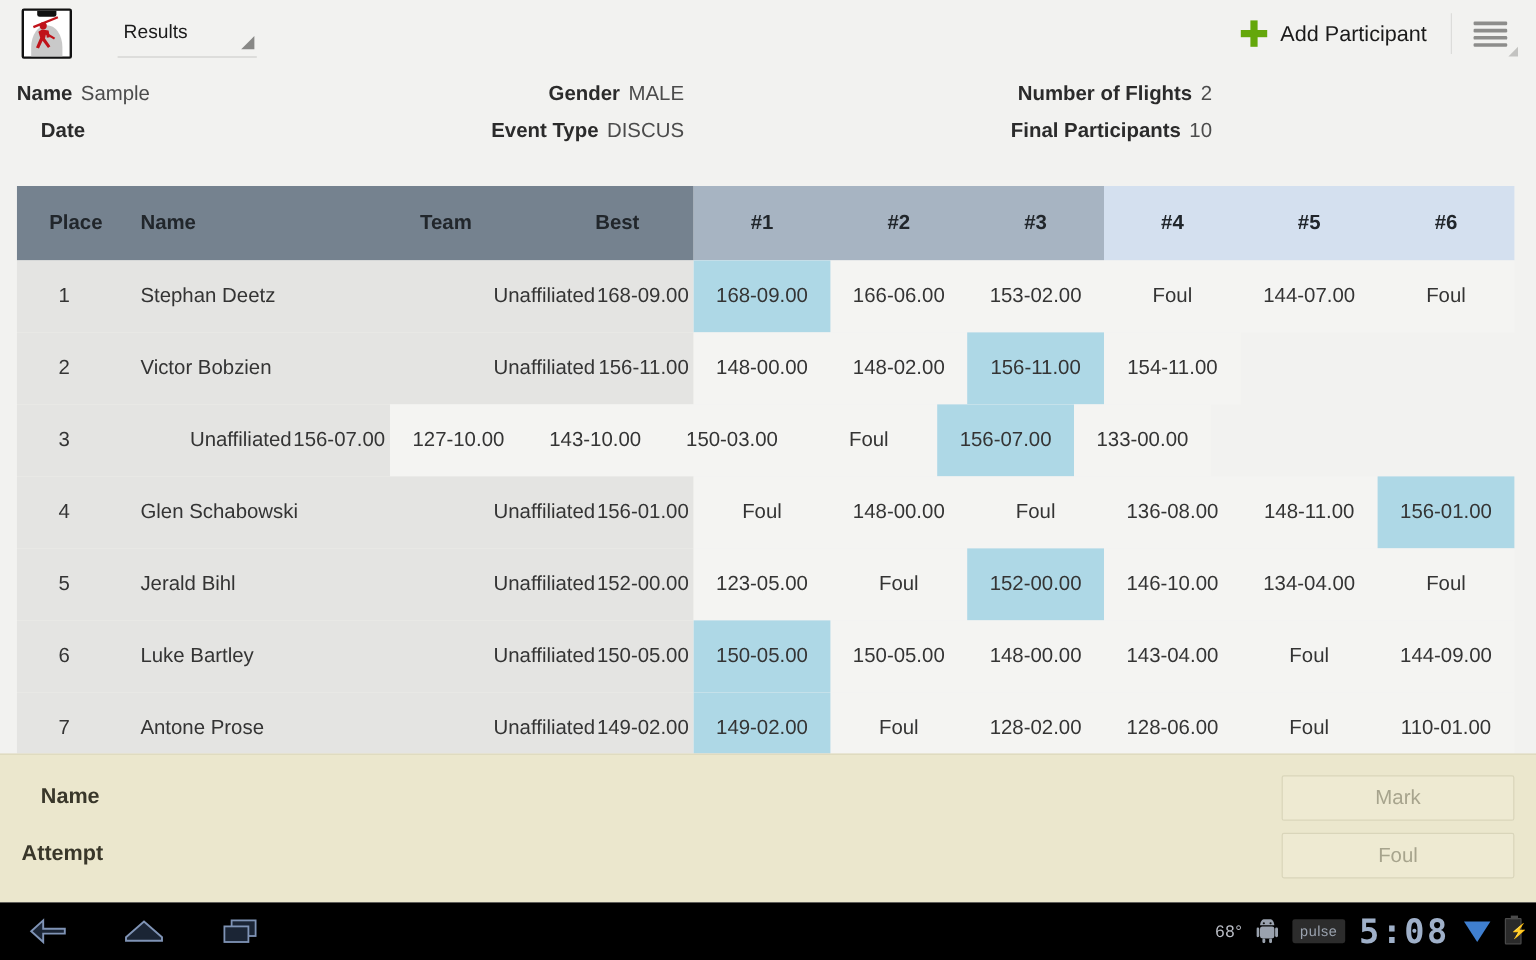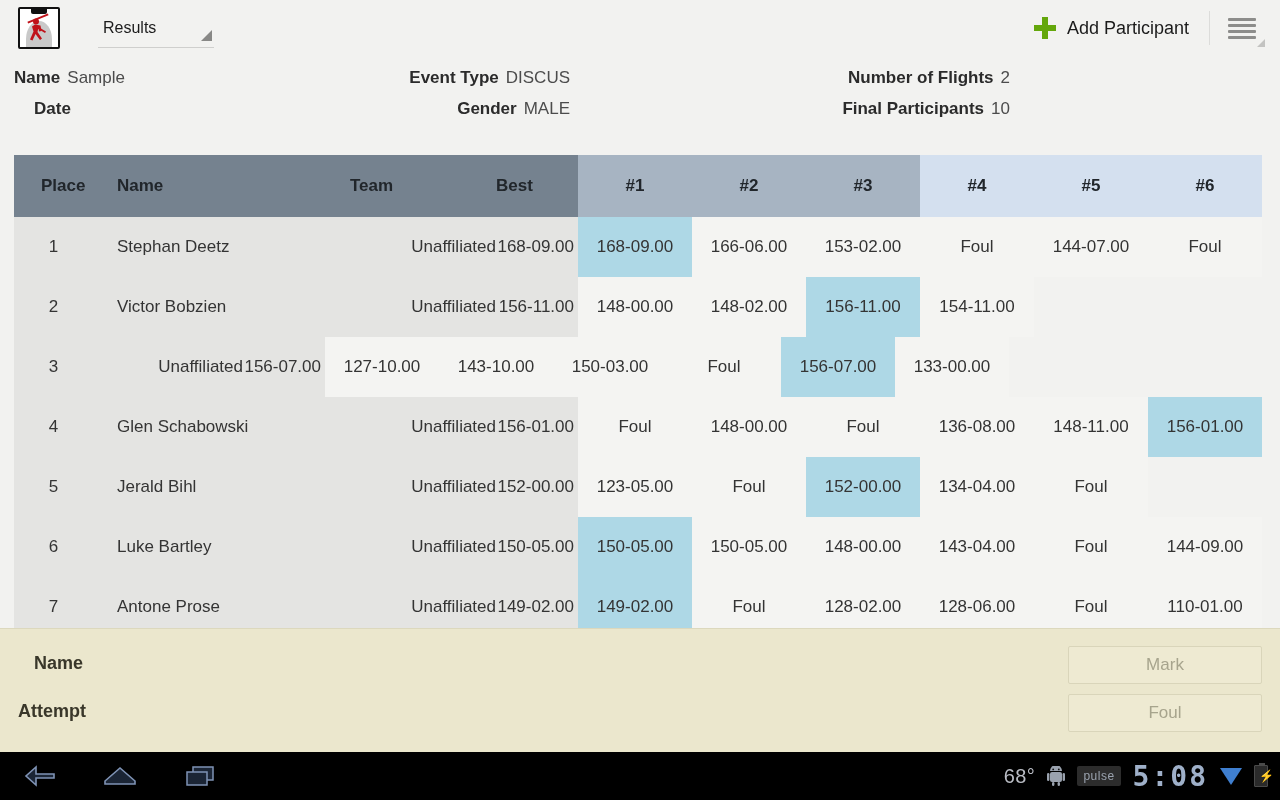--- a/index.html
+++ b/index.html
@@ -167,21 +167,21 @@
 
   
   #sysbar {
     position:absolute; left:0; top:752px; width:1280px; height:48px;
     background:#000;
     display:flex; align-items:center;
   }
   .navbtn { width:80px; height:48px; display:flex; align-items:center; justify-content:center; cursor:pointer; }
   #sys-spacer { flex:1 1 auto; }
   #sys-right { display:flex; align-items:center; gap:12px; padding-right:12px; }
-  #temp { color:#b9bcc4; font-size:20px; letter-spacing:0.5px; }
+  #temp { color:#b9bcc4; font-size:14px; letter-spacing:0.5px; }
   #pulse-badge {
     background:#2c2c2c; color:#9aa2ae; font-size:12px;
     padding:3px 6px; border-radius:2px; letter-spacing:0.5px;
   }
   #clock {
     color:#9fb0c9; font-size:28px; letter-spacing:2px;
     font-family:"DejaVu Sans Mono", monospace; font-weight:bold;
   }
   #signal-tri {
     width:0;height:0;
@@ -248,24 +248,24 @@
     <div class="meta-row r1">
       <span class="meta-lab">Name</span><span class="meta-val">Sample</span>
     </div>
     <div class="meta-row r2">
       <span class="meta-lab">Date</span><span class="meta-val"></span>
     </div>
   </div>
 
   <div class="meta-col" id="meta-col-2">
     <div class="meta-row">
+      <span class="meta-lab">Gender</span><span class="meta-val">MALE</span>
+    </div>
+    <div class="meta-row">
       <span class="meta-lab">Event Type</span><span class="meta-val">DISCUS</span>
-    </div>
-    <div class="meta-row">
-      <span class="meta-lab">Gender</span><span class="meta-val">MALE</span>
     </div>
   </div>
 
   <div class="meta-col" id="meta-col-3">
     <div class="meta-row">
       <span class="meta-lab">Number of Flights</span><span class="meta-val">2</span>
     </div>
     <div class="meta-row">
       <span class="meta-lab">Final Participants</span><span class="meta-val">10</span>
     </div>
@@ -360,20 +360,21 @@
           <div class="grp grp-fixed" style="background: rgb(228, 228, 226);">
             <div class="cell c-place">5</div>
             <div class="cell c-name">Jerald Bihl</div>
             <div class="cell c-team">Unaffiliated</div>
             <div class="cell c-best">152-00.00</div>
           </div>
           <div class="grp grp-att" style="background: rgb(244, 244, 242);">
             <div class="cell c-att">123-05.00</div>
             <div class="cell c-att">Foul</div>
             <div class="cell c-att hl">152-00.00</div>
+            <div class="cell c-att">146-10.00</div>
             <div class="cell c-att">134-04.00</div>
             <div class="cell c-att">Foul</div>
           </div>
         </div>
         <div class="trow">
           <div class="grp grp-fixed" style="background: rgb(228, 228, 226);">
             <div class="cell c-place">6</div>
             <div class="cell c-name">Luke Bartley</div>
             <div class="cell c-team">Unaffiliated</div>
             <div class="cell c-best">150-05.00</div>

